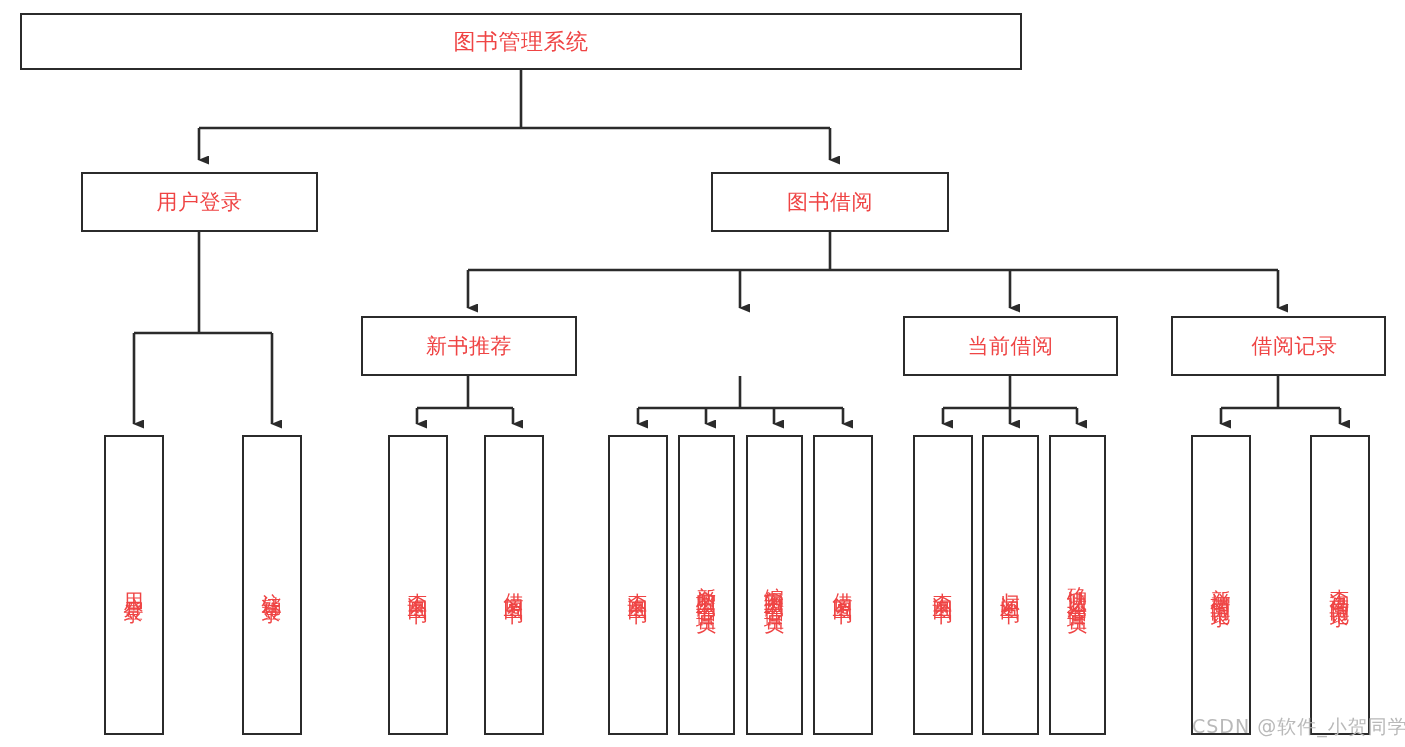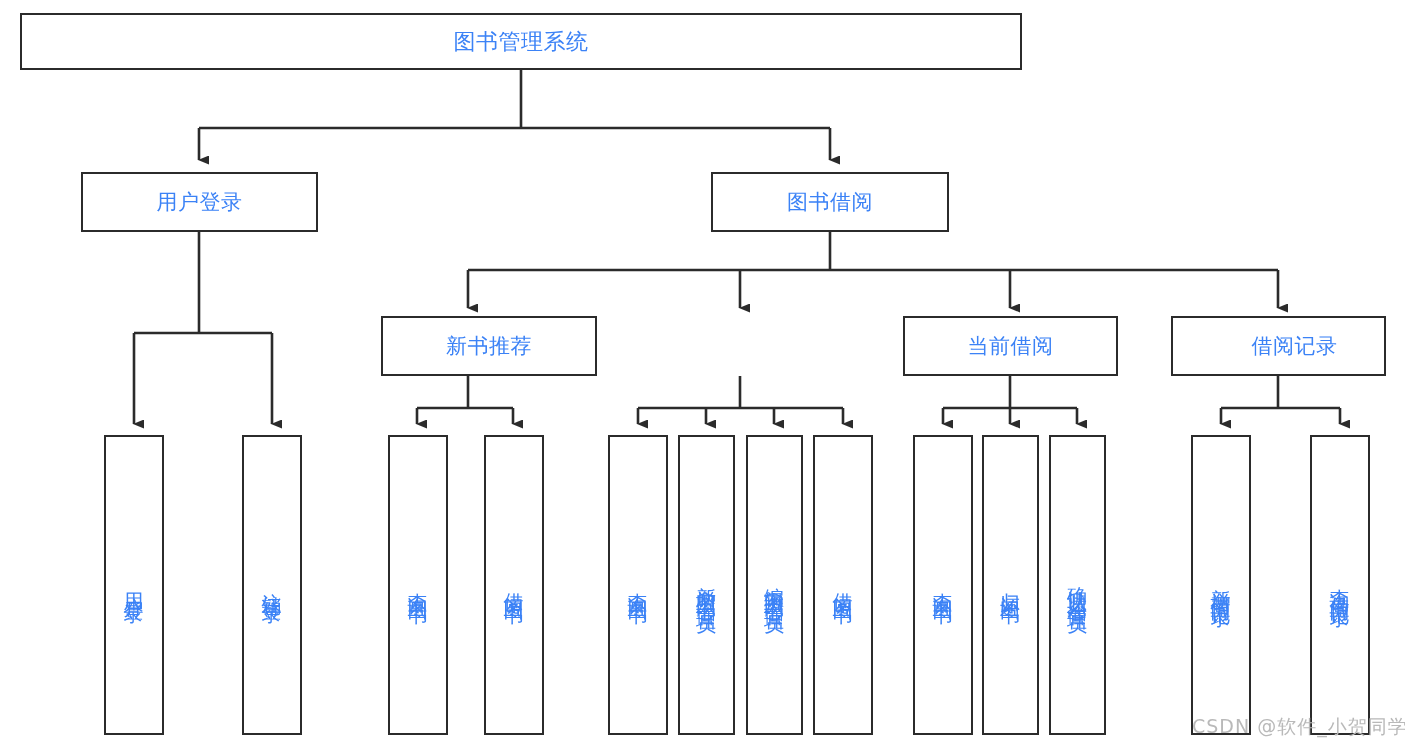--- a/index.html
+++ b/index.html
@@ -27,21 +27,21 @@
     pointer-events: none;
   }
   .node {
     position: absolute;
     box-sizing: border-box;
     background: #ffffff;
     border: 2.5px solid #2b2b2b;
     display: flex;
     align-items: center;
     justify-content: center;
-    color: #3b82f6;
+    color: #ef4444;
   }
   .node .label {
     display: block;
     text-align: center;
     line-height: 1.18;
     letter-spacing: 0.5px;
   }
   
   .node.horiz .label {
     font-size: 21px;
@@ -137,21 +137,21 @@
     <span class="label">图书管理系统</span>
   </div>
 
   <div class="node horiz" style="left:81px; top:172px; width:237px; height:60px;">
     <span class="label">用户登录</span>
   </div>
   <div class="node horiz" style="left:711px; top:172px; width:238px; height:60px;">
     <span class="label">图书借阅</span>
   </div>
 
-  <div class="node horiz" style="left:361px; top:316px; width:216px; height:60px;margin-left:20px;">
+  <div class="node horiz" style="left:361px; top:316px; width:216px; height:60px;">
     <span class="label">新书推荐</span>
   </div>
   <div class="node horiz" style="left:903px; top:316px; width:215px; height:60px;align-items:center;">
     <span class="label">当前借阅</span>
   </div>
   <div class="node horiz" style="left:1171px; top:316px; width:215px; height:60px;padding-left:32px;">
     <span class="label">借阅记录</span>
   </div>
 
   <div class="node vert" style="left:104px; top:435px; width:60px; height:300px;">

